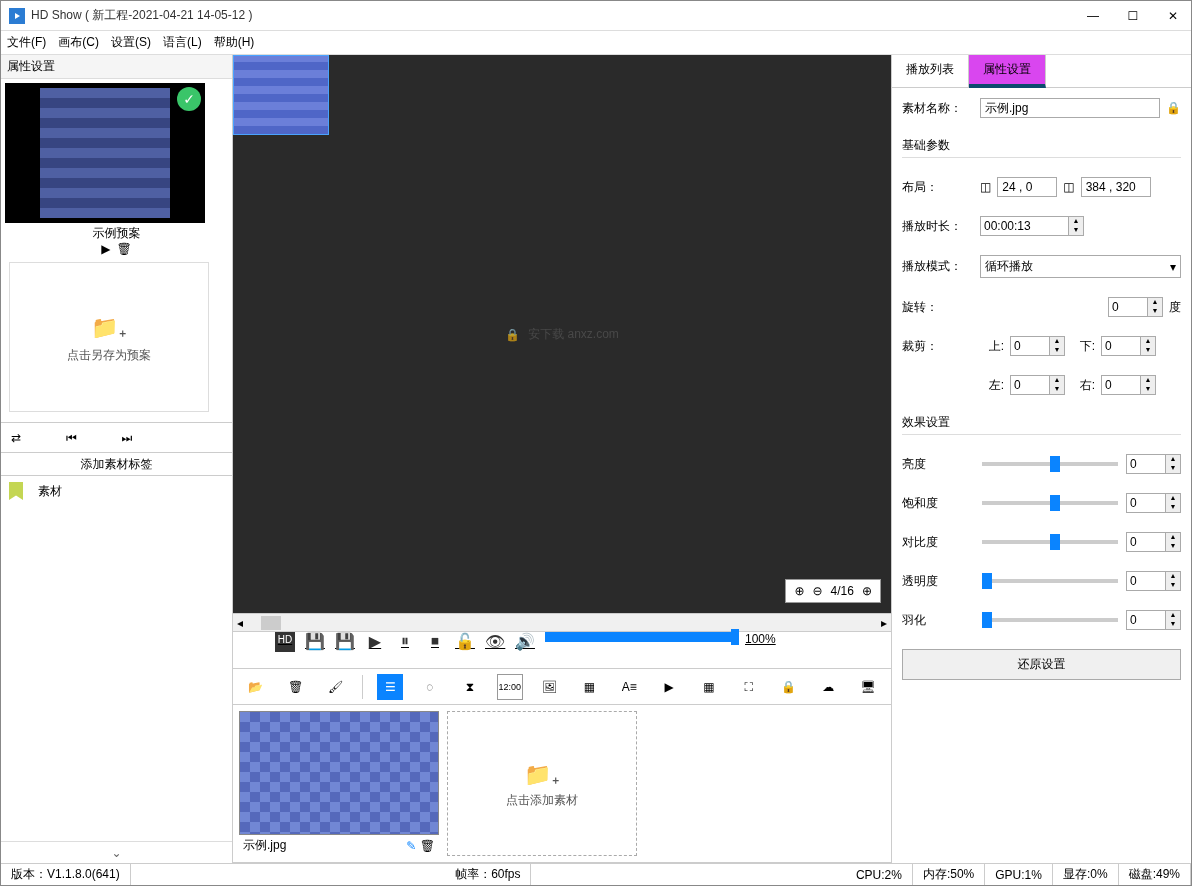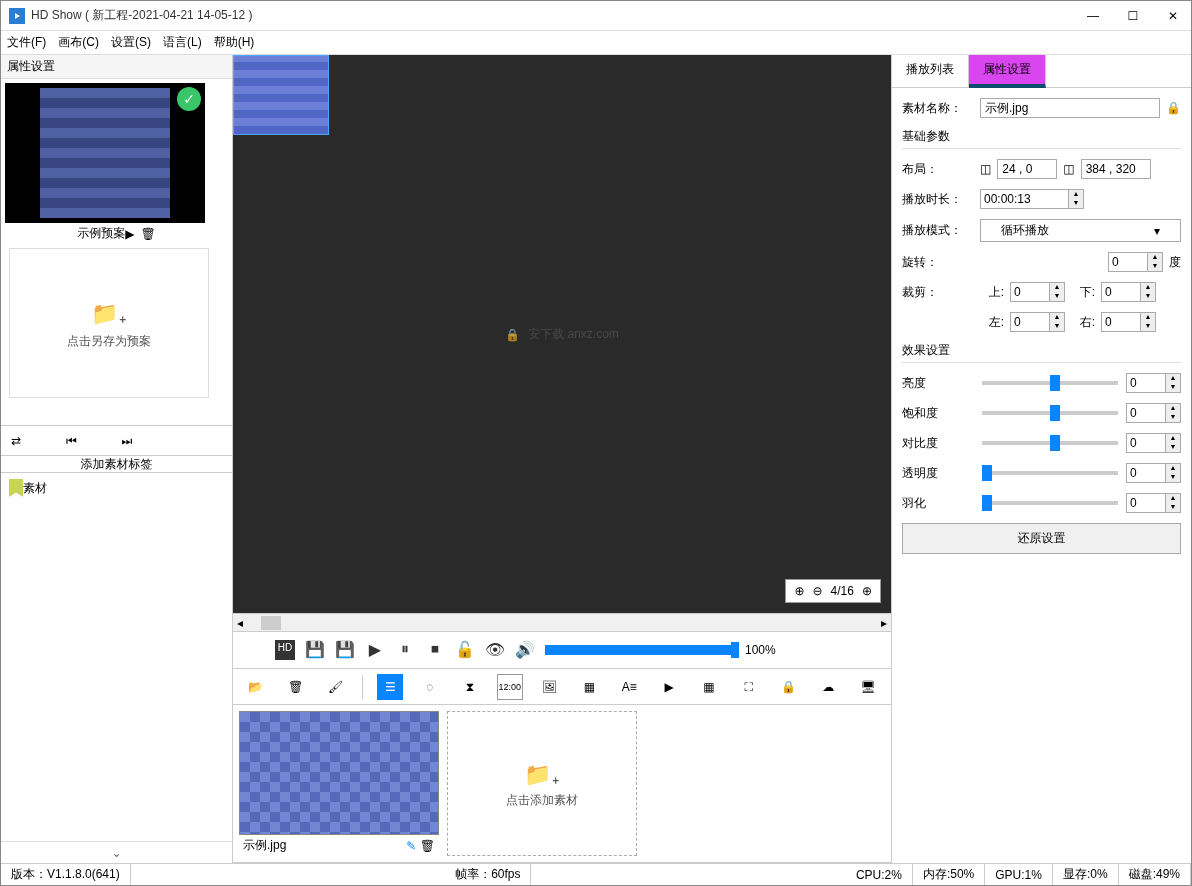--- a/index.html
+++ b/index.html
@@ -13,54 +13,54 @@
 .menu-bar { height: 24px; display: flex; align-items: center; padding: 0 6px; gap: 12px; border-bottom: 1px solid #ddd; }
 .menu-bar span { cursor: default; }
 .main { flex: 1; display: flex; min-height: 0; }
 .left-panel { width: 232px; display: flex; flex-direction: column; border-right: 1px solid #ccc; }
 .panel-header { padding: 3px 6px; background: #f5f5f5; border-bottom: 1px solid #ddd; }
 .preset-list { flex: 1; overflow: auto; padding: 4px; }
 .preset-item { margin-bottom: 4px; }
 .preset-thumb { width: 200px; height: 140px; background: #000; position: relative; display: flex; align-items: center; justify-content: center; }
 .preset-pattern { width: 130px; height: 130px; background-image: repeating-linear-gradient(0deg,#586bb5 0 10px,#3d4d8f 10px 20px),repeating-linear-gradient(90deg,transparent 0 10px,rgba(0,0,0,0.2) 10px 20px); opacity: 0.9; }
 .preset-check { position: absolute; top: 4px; right: 4px; width: 24px; height: 24px; background: #3ac569; border-radius: 50%; display: flex; align-items: center; justify-content: center; color: white; font-size: 14px; }
-.preset-label-row { display: flex; align-items: center; justify-content: center; padding: 2px 4px; }
+.preset-label-row { display: flex; align-items: center; justify-content: center; padding: 2px 4px; flex-direction: column; }
 .preset-controls { display: flex; gap: 6px; }
 .save-preset { width: 200px; height: 150px; border: 1px solid #ddd; display: flex; flex-direction: column; align-items: center; justify-content: center; color: #555; gap: 6px; margin: 4px; }
 .folder-plus { font-size: 22px; }
 .left-bottom-nav { height: 30px; display: flex; align-items: center; justify-content: space-between; padding: 0 10px; border-top: 1px solid #ccc; }
-.add-label { height: 18px; display: flex; align-items: center; justify-content: center; border-top: 1px solid #ccc; border-bottom: 1px solid #ccc; }
-.material-tab { display: flex; align-items: center; gap: 0; padding: 6px 8px; }
+.add-label { height: 24px; display: flex; align-items: center; justify-content: center; border-top: 1px solid #ccc; border-bottom: 1px solid #ccc; }
+.material-tab { display: flex; align-items: center; gap: 15px; padding: 6px 8px; }
 .material-tab .ribbon { width: 14px; height: 18px; background: #c4d653; clip-path: polygon(0 0,100% 0,100% 100%,50% 75%,0 100%); }
 .chevron { height: 22px; display: flex; align-items: center; justify-content: center; color: #666; border-top: 1px solid #ddd; }
 .center-panel { flex: 1; display: flex; flex-direction: column; min-width: 0; }
 .canvas-area { flex: 1; background: #2a2a2a; position: relative; overflow: hidden; }
 .canvas-placed { position: absolute; top: 0; left: 0; width: 96px; height: 80px; border: 1px solid #4aa3ff; background-image: repeating-linear-gradient(0deg,#4f66c7 0 8px,#6b7fd9 8px 16px); }
 .watermark { position: absolute; top: 50%; left: 50%; transform: translate(-50%,-50%); color: #555; font-size: 22px; opacity: 0.7; display: flex; align-items: center; gap: 8px; }
 .zoom-box { position: absolute; bottom: 10px; right: 10px; background: white; border: 1px solid #999; padding: 4px 8px; display: flex; align-items: center; gap: 8px; }
 .scroll-h { height: 18px; background: #f0f0f0; border-top: 1px solid #ccc; display: flex; align-items: center; }
 .scroll-h .thumb { width: 20px; height: 14px; background: #ccc; margin-left: 14px; }
-.player-bar { height: 38px; display: flex; align-items: center; padding: 0 8px; gap: 10px; border-top: 1px solid #ccc; border-bottom: 1px solid #ccc; }
+.player-bar { height: 38px; display: flex; align-items: flex-start; padding: 0 8px; gap: 10px; border-top: 1px solid #ccc; border-bottom: 1px solid #ccc; text-decoration: underline; }
 .player-bar svg, .player-bar .icon-txt { width: 20px; height: 20px; }
 .vol-slider { flex: 0 0 190px; height: 10px; background: #0a84ff; position: relative; }
 .vol-slider .knob { position: absolute; right: -4px; top: -3px; width: 8px; height: 16px; background: #0a84ff; }
 .right-panel { width: 300px; border-left: 1px solid #ccc; display: flex; flex-direction: column; overflow: auto; }
 .right-tabs { display: flex; border-bottom: 1px solid #ccc; }
 .right-tabs div { padding: 6px 14px; border-right: 1px solid #ccc; cursor: default; }
 .right-tabs .active { background: #d946ef; border-bottom: 4px solid #0c4a6e; margin-bottom: -1px; font-weight: 400; }
-.props { padding: 10px; display: flex; flex-direction: column; gap: 10px; }
+.props { padding: 10px; display: flex; flex-direction: column; gap: 19px; }
 .prop-row { display: flex; align-items: center; gap: 6px; }
 .prop-label { width: 72px; }
 .prop-label-s { width: 24px; text-align: right; }
 .input { border: 1px solid #aaa; padding: 2px 4px; background: white; }
 .spinner { display: flex; }
 .spinner input { width: 40px; border: 1px solid #aaa; padding: 1px 3px; }
 .spinner .btns { display: flex; flex-direction: column; border: 1px solid #aaa; border-left: none; }
 .spinner .btns span { width: 14px; height: 9px; font-size: 7px; text-align: center; line-height: 8px; background: #eee; }
-.select-box { flex: 1; border: 1px solid #aaa; padding: 2px 20px; display: flex; justify-content: space-between; align-items: center; background: white; }
+.select-box { flex: 1; border: 1px solid #aaa; padding: 2px 4px; display: flex; justify-content: space-between; align-items: center; background: white; }
 .section-title { font-weight: 500; border-bottom: 1px solid #ddd; padding-bottom: 3px; }
 .slider-row { display: flex; align-items: center; gap: 8px; }
 .slider-row .track { flex: 1; height: 4px; background: #ccc; position: relative; }
 .slider-row .track .knob { position: absolute; top: -6px; width: 10px; height: 16px; background: #0a84ff; }
 .reset-btn { width: 100%; padding: 6px; border: 1px solid #aaa; background: #f0f0f0; text-align: center; }
 .bottom-toolbar { height: 36px; display: flex; align-items: center; gap: 14px; padding: 0 10px; border-bottom: 1px solid #ccc; }
 .bottom-toolbar .tb-icon { width: 26px; height: 26px; display: flex; align-items: center; justify-content: center; }
 .bottom-toolbar .tb-icon.active { background: #0a84ff; color: white; }
 .material-strip { height: 158px; display: flex; padding: 6px; gap: 8px; border-bottom: 1px solid #ccc; }
 .material-item { width: 200px; display: flex; flex-direction: column; }

